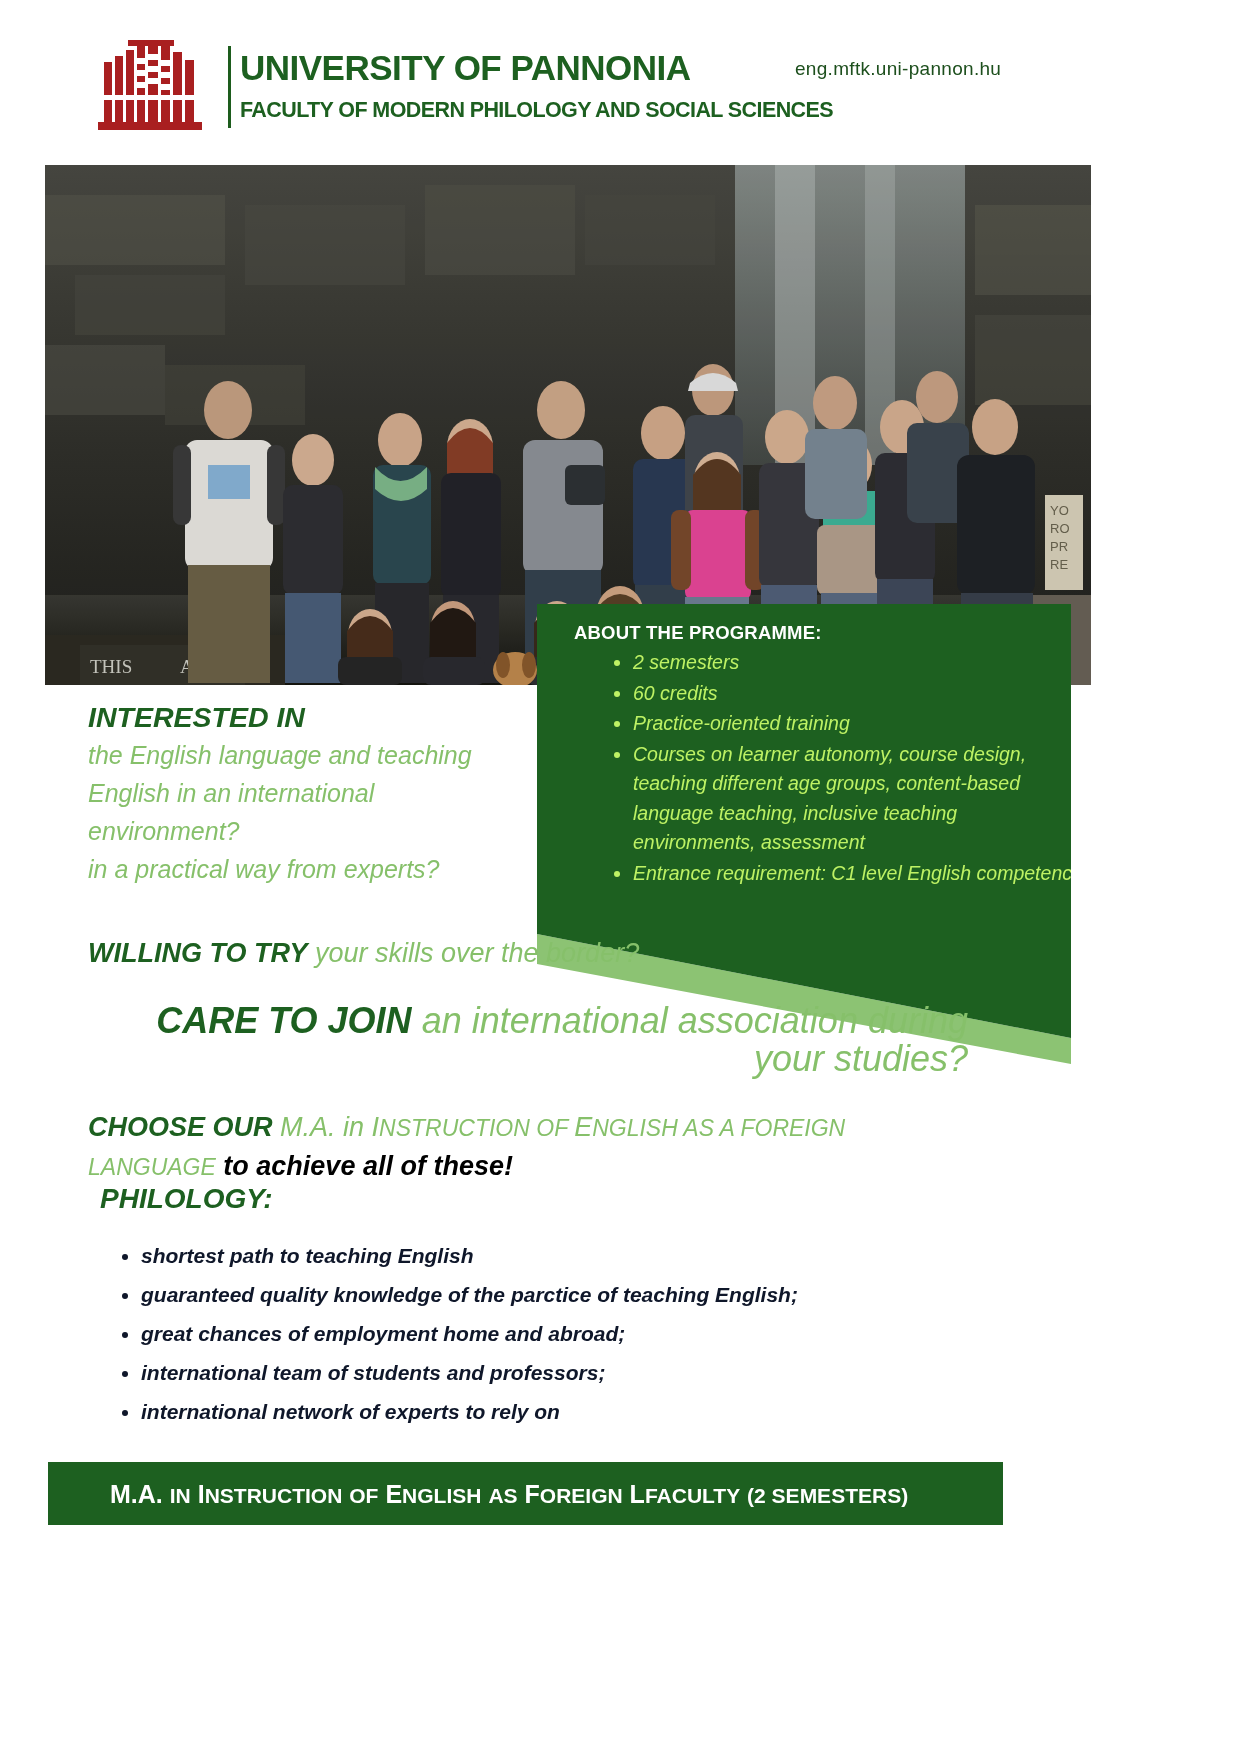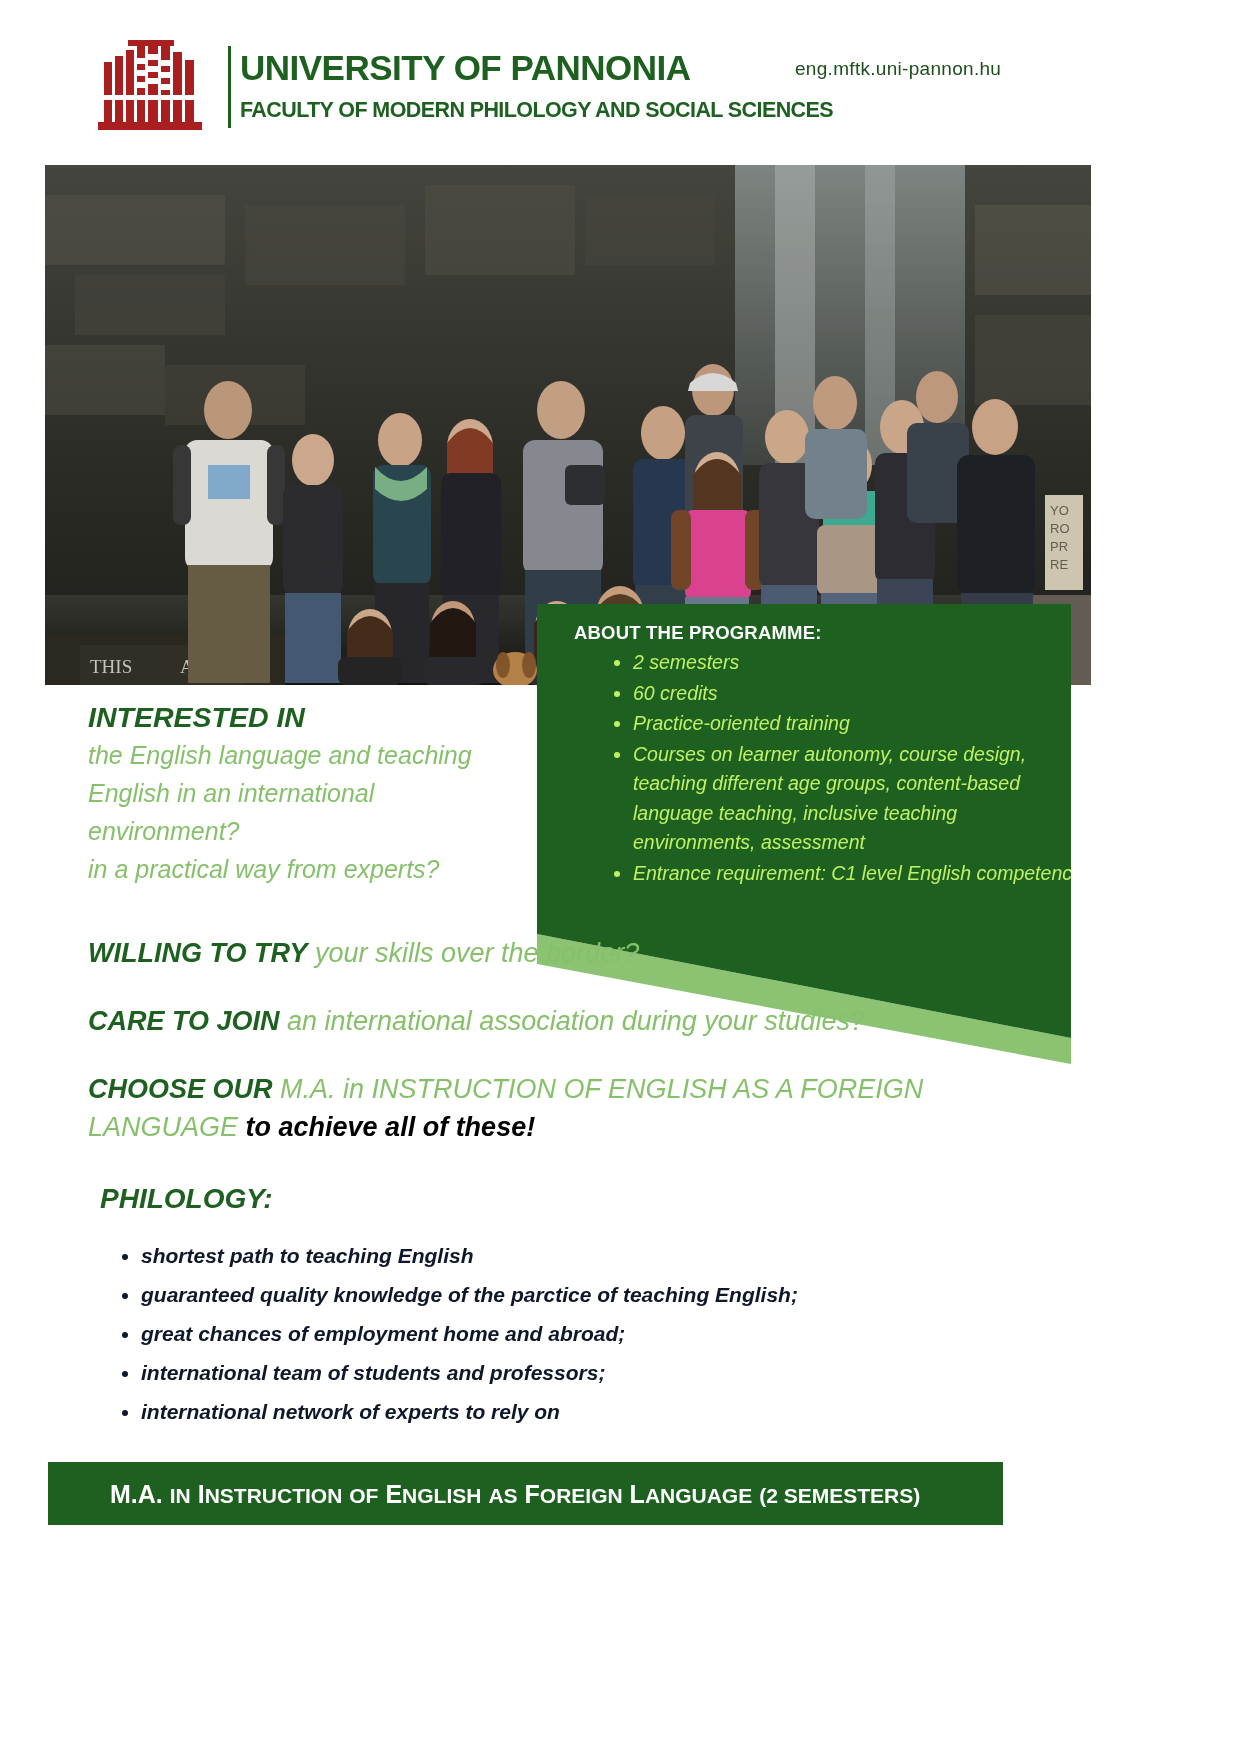--- a/index.html
+++ b/index.html
@@ -157,30 +157,31 @@
   }
   .line-would2 {
     font-size: 25px;
     width: 430px;
   }
   .line-willing {
     font-size: 27px;
     margin-top: 46px !important;
   }
   .line-care {
-    font-size: 27px;
+    font-size: 36px;
     margin-top: 30px !important;
+    text-align: right;
   }
   .line-choose {
     font-size: 27px;
     margin-top: 30px !important;
     line-height: 50px;
   }
   .smallcap {
-    font-size: 27px;
+    font-size: 23px;
     text-align: right;
   }
   .black-bold {
     color: #000000;
     font-weight: bold;
     font-size: 27px;
   }
 
   .adv-title {
     position: absolute;
@@ -463,16 +464,16 @@
 
 <div class="footer-bar">
   <div class="footer-text">
     <span>M.A.</span>
     <span class="sc">IN</span>
     <span>I</span><span class="sc">NSTRUCTION</span>
     <span class="sc">OF</span>
     <span>E</span><span class="sc">NGLISH</span>
     <span class="sc">AS</span>
     <span>F</span><span class="sc">OREIGN</span>
-    <span>L</span><span class="sc">ANGUAGE</span>
+    <span>L</span><span class="sc">FACULTY</span>
     <span class="sc">(2 SEMESTERS)</span>
   </div>
 </div>
 
 </body></html>

